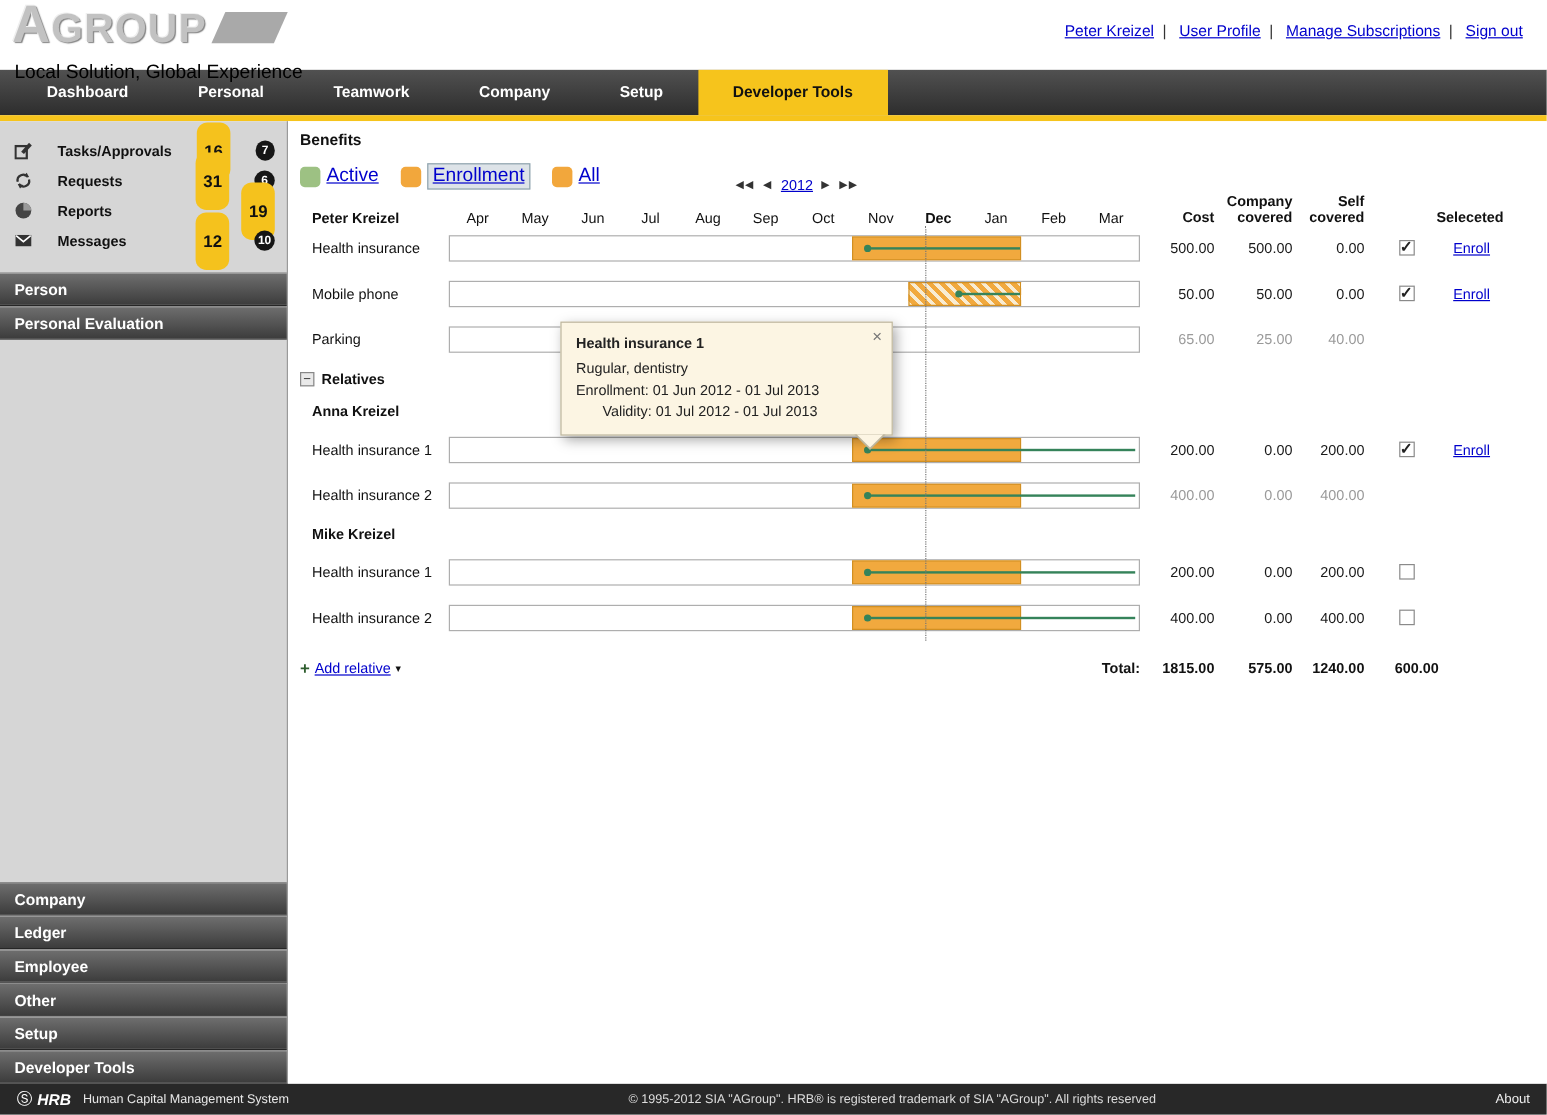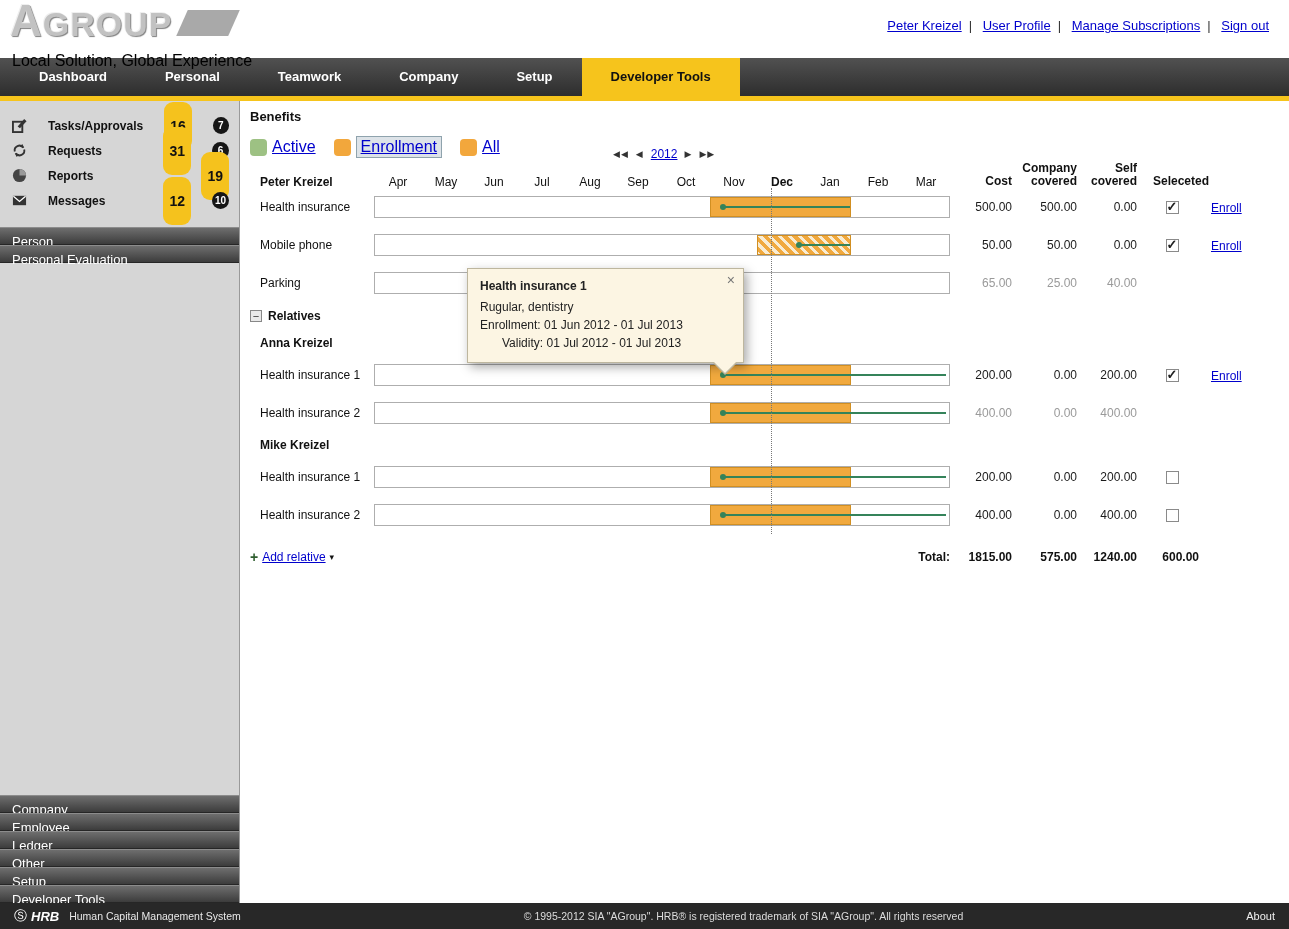--- a/index.html
+++ b/index.html
@@ -30,21 +30,21 @@
 
   
   .sidebar{width:240px;background:#d6d6d6;border-right:1px solid #9a9a9a;display:flex;flex-direction:column;flex:0 0 auto;}
   .side-items{padding:12px 0 14px;}
   .side-item{display:flex;align-items:center;height:25px;padding:0 10px 0 12px;gap:21px;cursor:pointer;}
   .side-item svg{flex:0 0 auto;}
   .side-item .lbl{font-size:12px;font-weight:bold;color:#111;flex:1;}
   .badge{background:#f5c21d;border-radius:9px;font-size:14px;font-weight:bold;color:#111;padding:16px 6px;}
   .count{background:#161616;color:#fff;border-radius:50%;font-size:10px;font-weight:bold;width:17px;height:17px;line-height:17px;text-align:center;}
   .count:empty{display:none;}
-  .side-sec{height:18px;line-height:27px;background:linear-gradient(#6e6e6e,#3c3c3c);color:#fff;font-weight:normal;
+  .side-sec{height:28px;line-height:27px;background:linear-gradient(#6e6e6e,#3c3c3c);color:#fff;font-weight:bold;
             font-size:13px;padding-left:12px;border-top:1px solid #8c8c8c;border-bottom:1px solid #262626;cursor:pointer;}
   .side-spacer{flex:1;}
 
   
   .content{flex:1;background:#fff;position:relative;padding:8px 0 0 10px;min-width:0;}
   .page-title{font-size:13px;font-weight:bold;color:#111;}
 
   .legend-bar{display:flex;align-items:center;gap:18px;margin-top:10px;height:26px;}
   .legend-item{display:flex;align-items:center;gap:5px;}
   .swatch{width:17px;height:17px;border-radius:4px;display:inline-block;}
@@ -57,21 +57,21 @@
 
   
   .chart{position:relative;margin-top:2px;}
   .crow{display:grid;grid-template-columns:114px 576px 62px 65px 60px 70px 56px;margin-left:10px;align-items:center;}
   .crow.head{align-items:end;height:26px;}
   .owner{font-weight:bold;font-size:12px;color:#111;}
   .months{display:flex;}
   .months span{flex:1;text-align:center;font-size:12px;color:#111;}
   .months span.cur{font-weight:bold;}
   .colh{font-weight:bold;font-size:12px;text-align:right;line-height:1.12;color:#111;}
-  .colh.sel{text-align:left;padding-left:16px;white-space:nowrap;}
+  .colh.sel{text-align:left;padding-left:16px;white-space:nowrap;margin-left:44px;}
 
   .bar-row{height:38px;}
   .row-label{font-size:12px;color:#111;}
   .tl{position:relative;height:22px;background:#fff;border:1px solid #aeaeae;}
   .bar{position:absolute;top:0;bottom:0;background:#f1a93e;box-shadow:inset 0 0 0 1px #d18f22;cursor:pointer;}
   .bar.hatch{background:repeating-linear-gradient(45deg,#f8ecd3 0 3px,#f1a93e 3px 7px);}
   .gline{position:absolute;top:9px;height:2px;background:#35835a;}
   .gline::before{content:"";position:absolute;left:-1px;top:-2px;width:6px;height:6px;border-radius:3px;background:#35835a;}
   .num{font-size:12px;text-align:right;color:#1a1a1a;}
   .crow[data-muted="true"] .num{color:#9a9a9a;}
@@ -187,22 +187,22 @@
             </svg>
           <span class="lbl">Messages</span>
           <span class="badge">12</span>
           <span class="count">10</span>
         </div>
       </div>
       <div class="side-sec">Person</div>
       <div class="side-sec">Personal Evaluation</div>
       <div class="side-spacer"></div>
       <div class="side-sec">Company</div>
+      <div class="side-sec">Ledger</div>
       <div class="side-sec">Employee</div>
-      <div class="side-sec">Ledger</div>
       <div class="side-sec">Other</div>
       <div class="side-sec">Setup</div>
       <div class="side-sec">Developer Tools</div>
     </aside>
 
     <main class="content">
       <div class="page-title">Benefits</div>
 
       <div class="legend-bar">
         <div class="legend-item">

